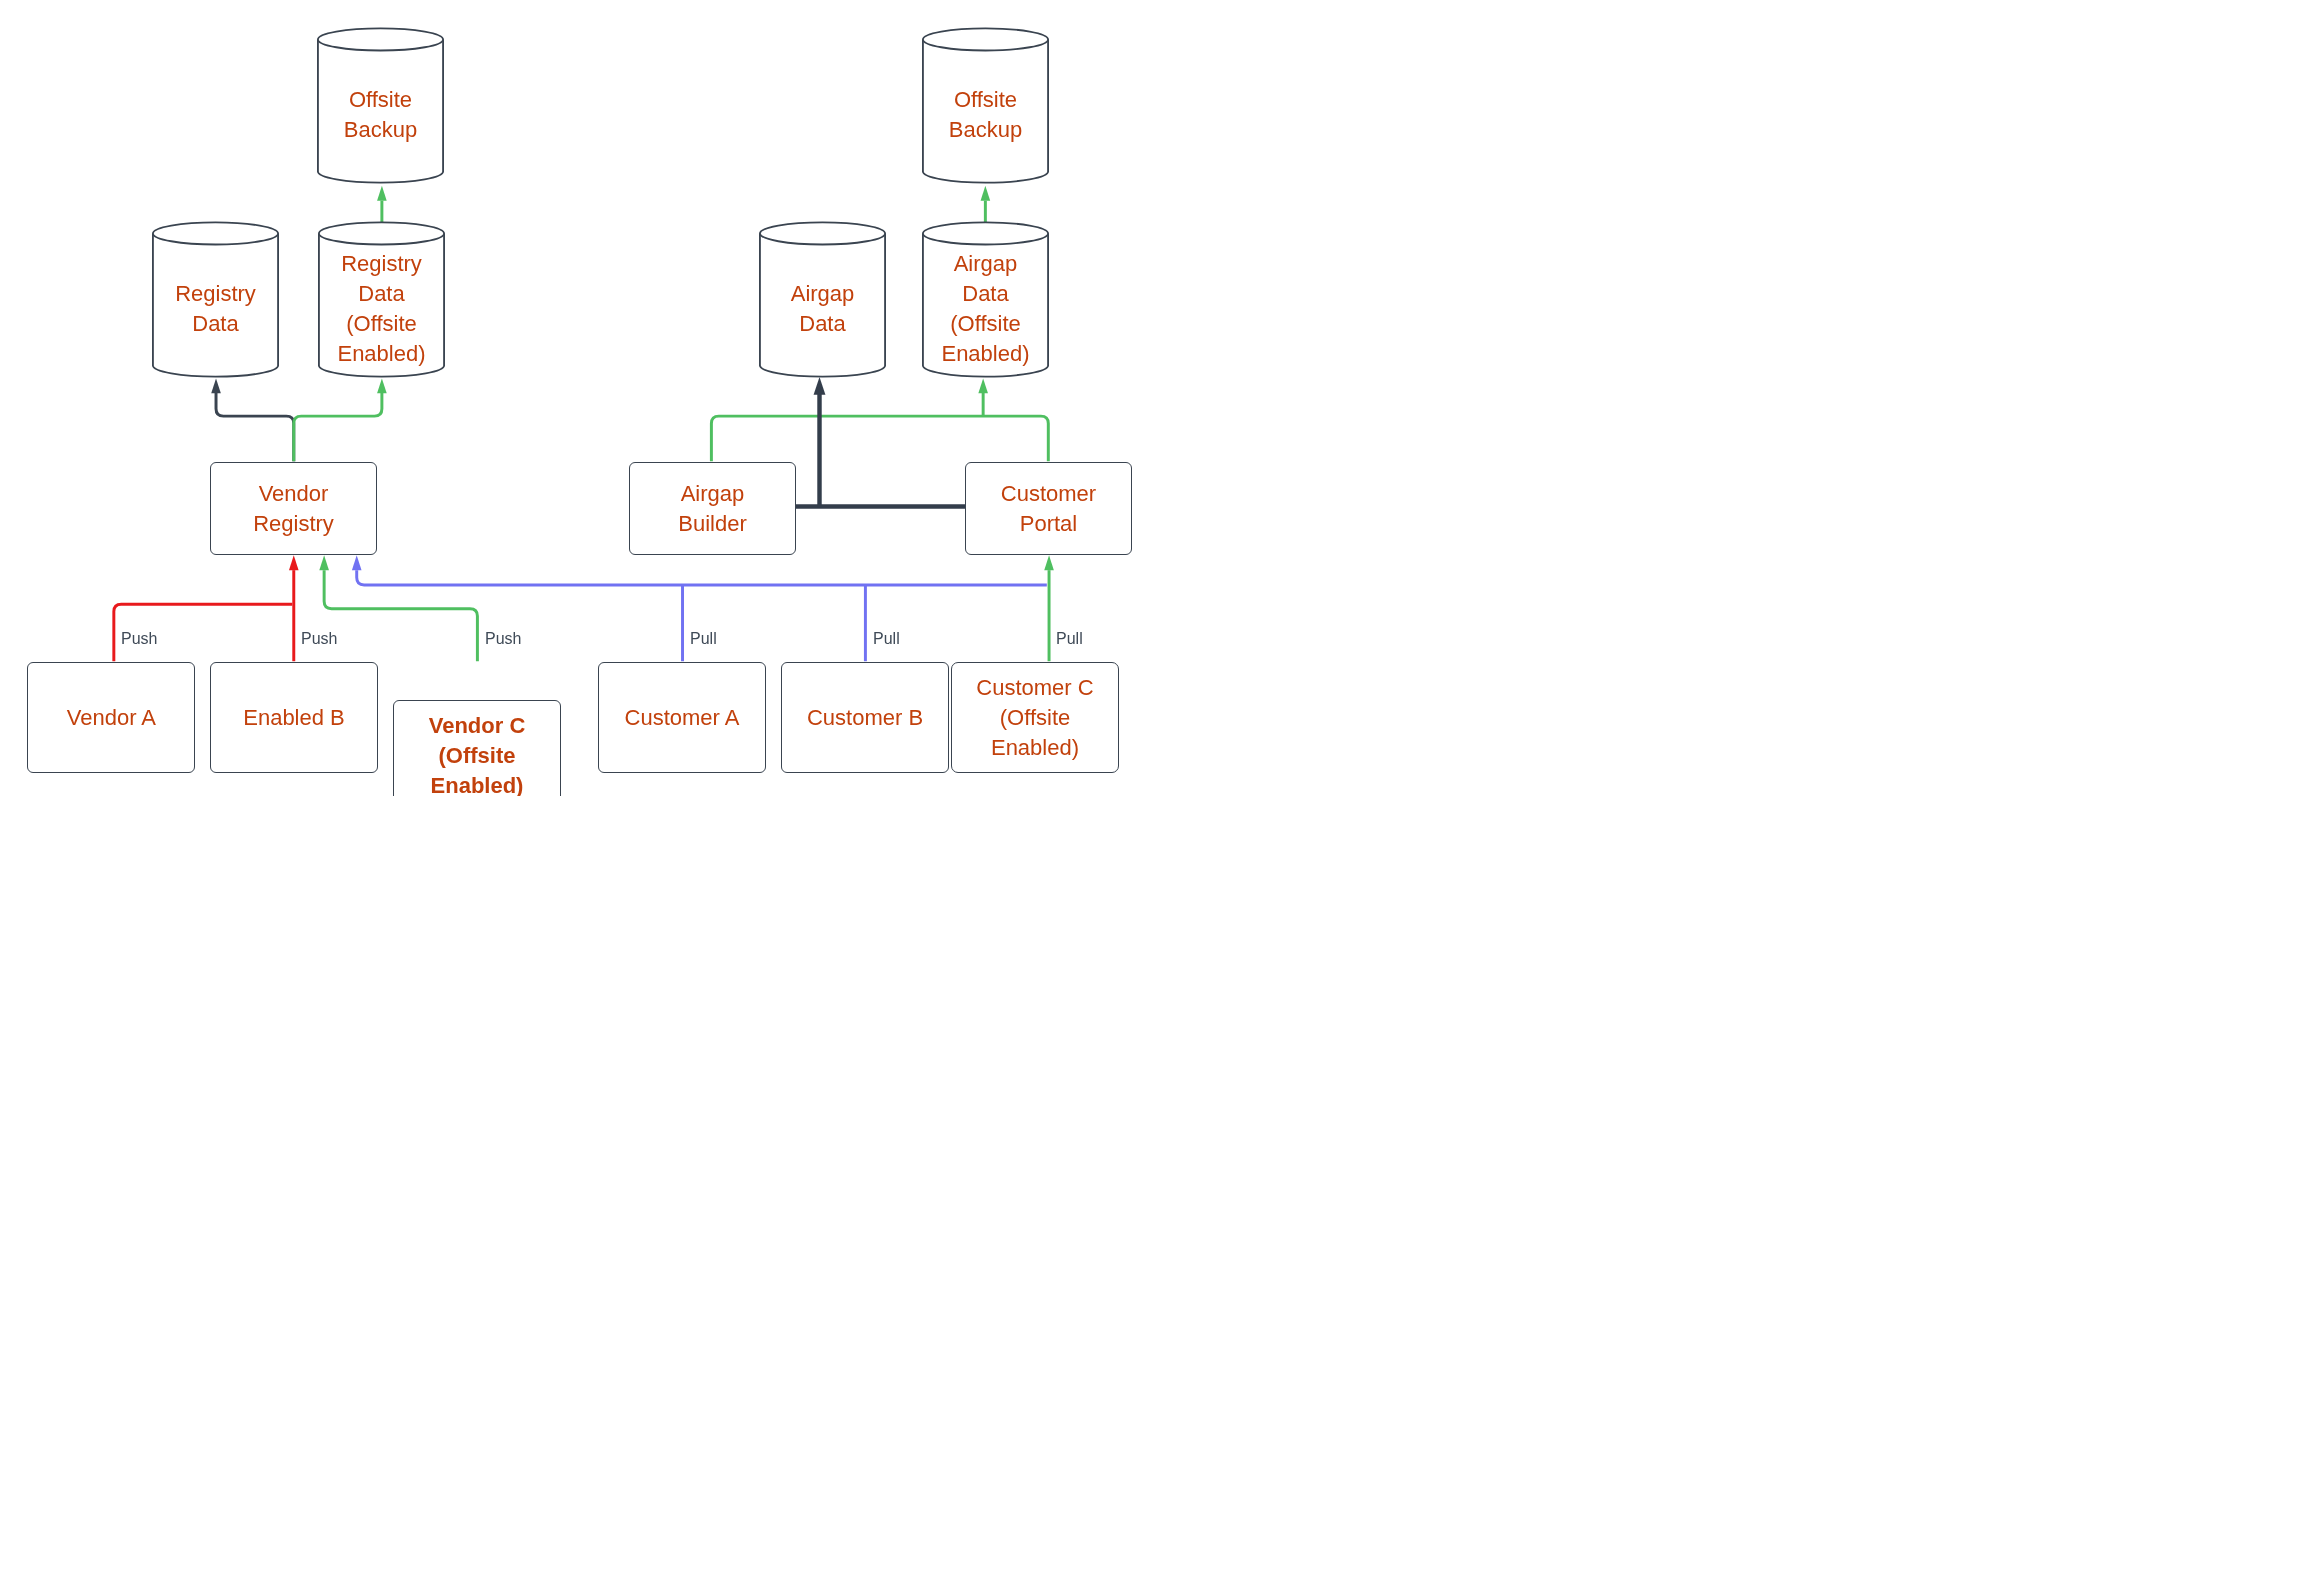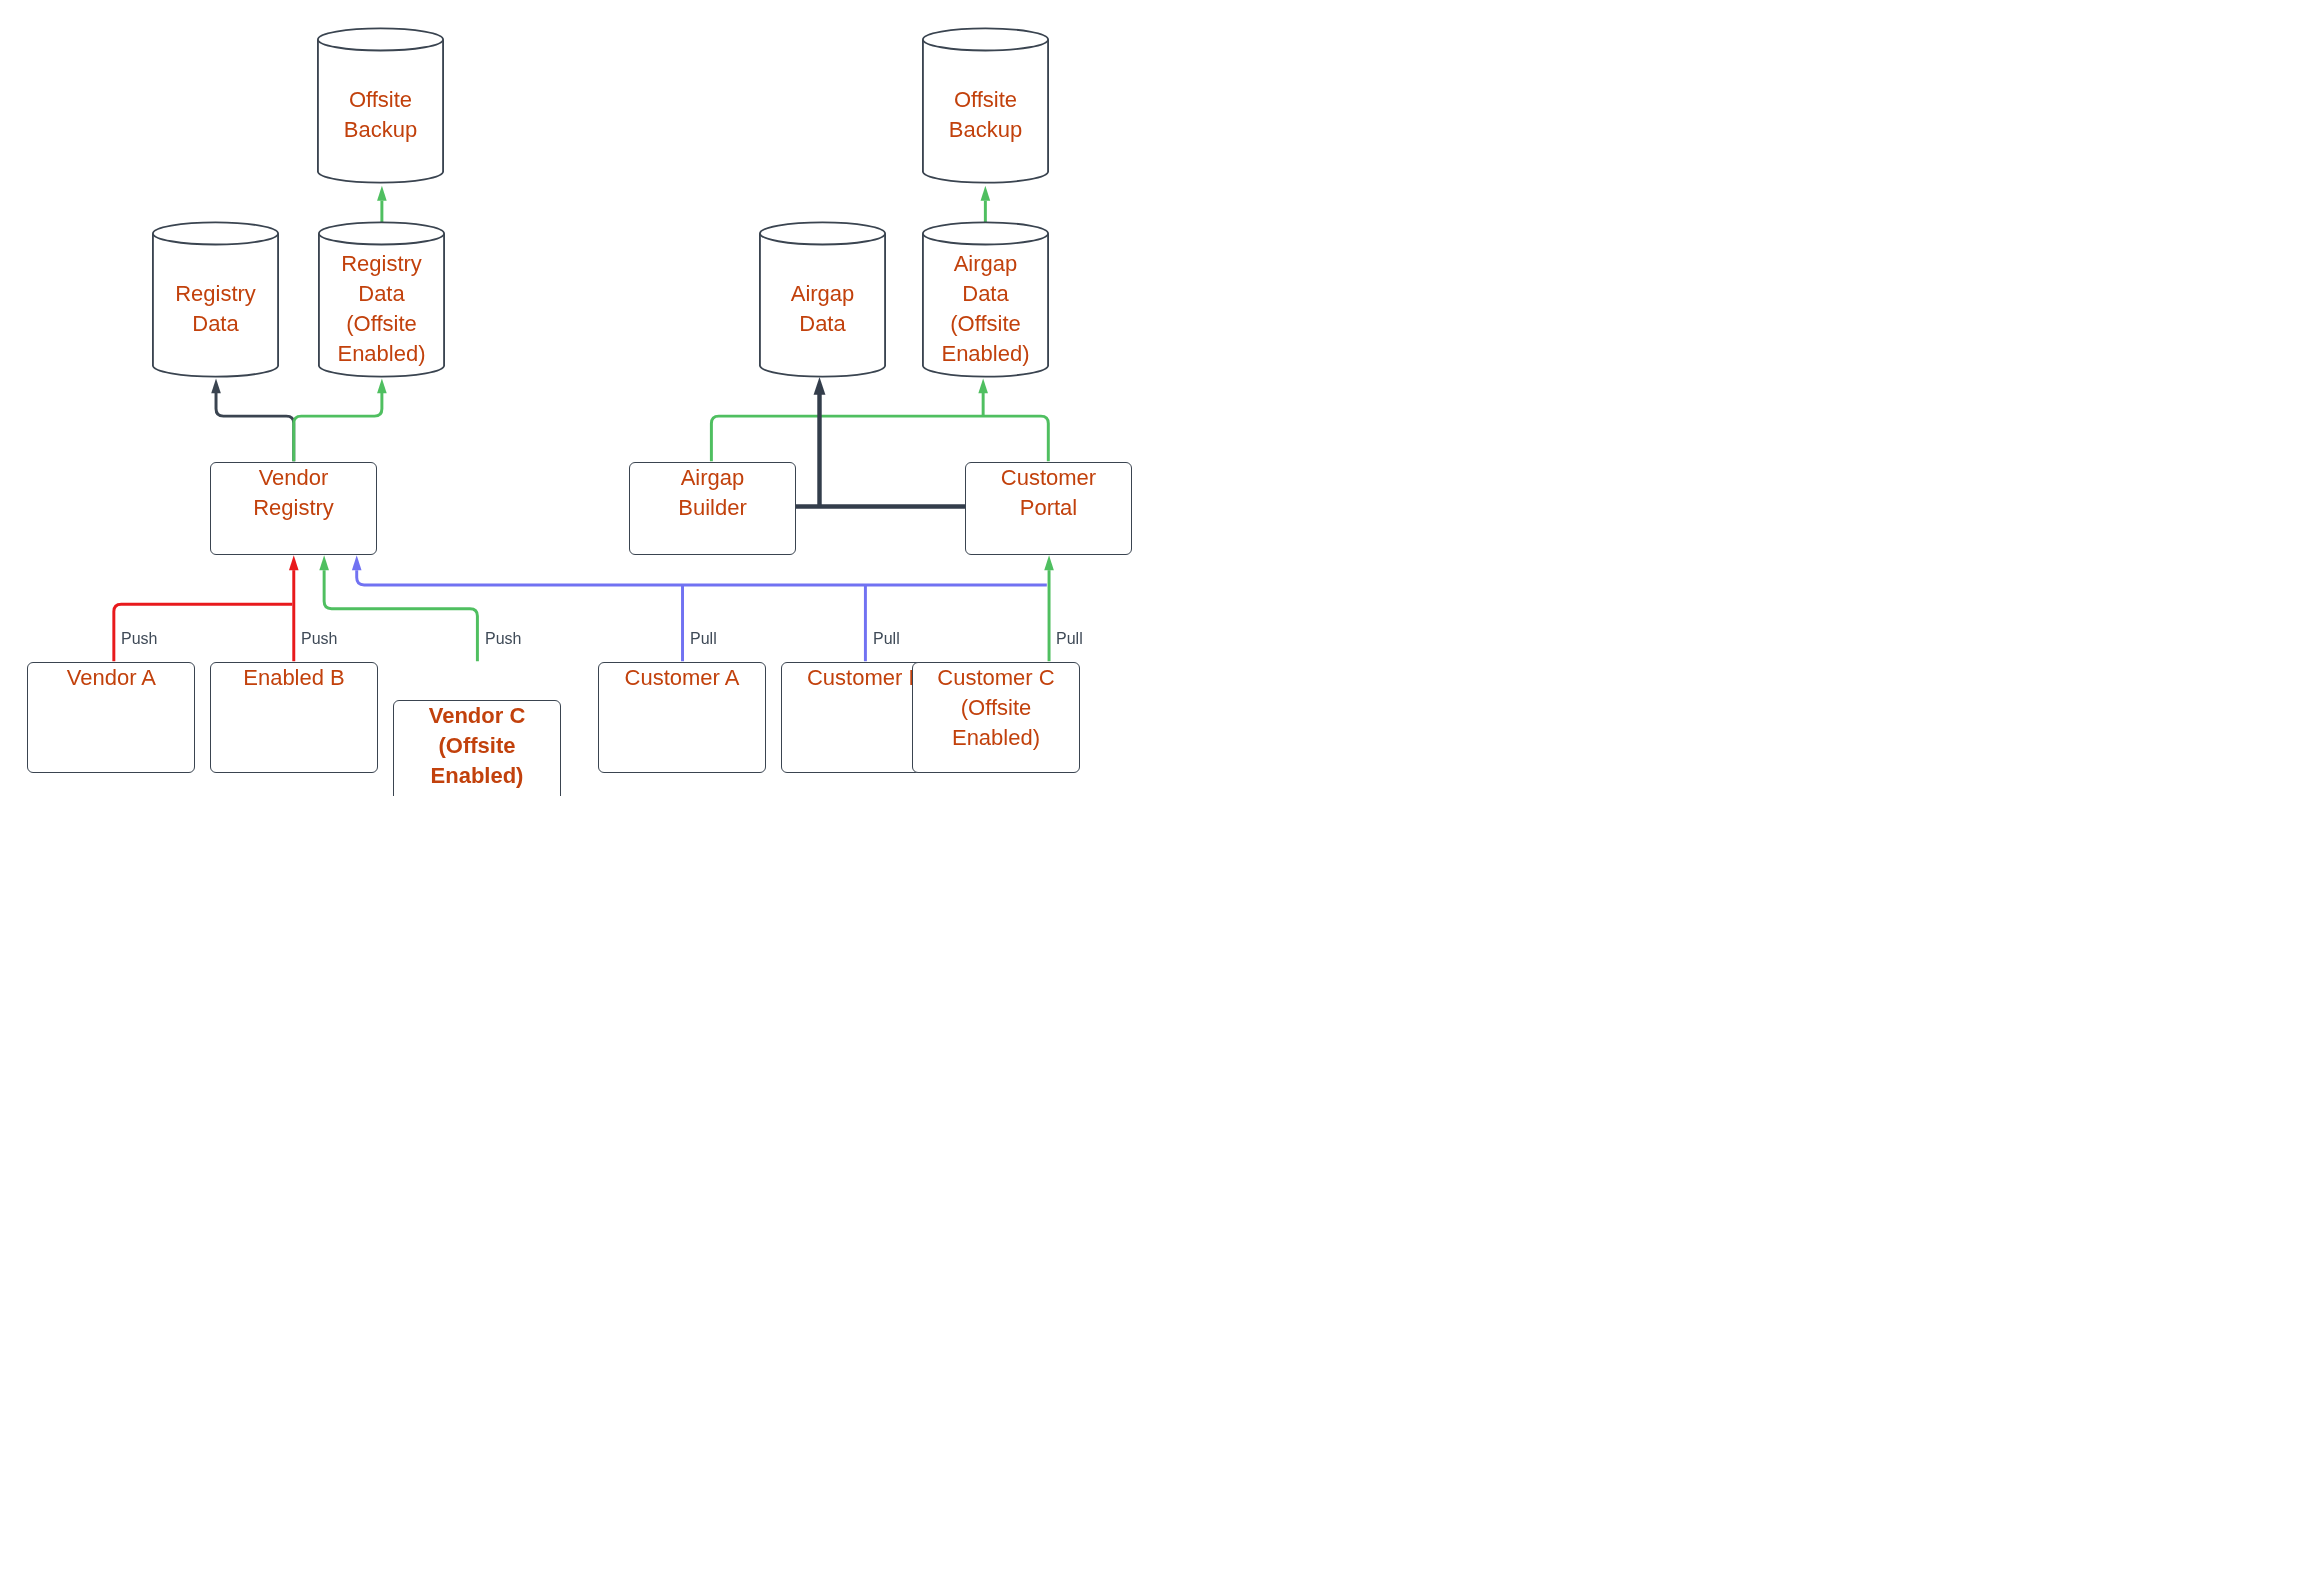--- a/index.html
+++ b/index.html
@@ -4,21 +4,21 @@
 <style>
   html,body { margin:0; padding:0; background:#ffffff; }
   .canvas {
     position:relative; width:1154px; height:796px; background:#ffffff;
     font-family:"Liberation Sans", sans-serif; overflow:hidden;
   }
   .connectors { position:absolute; left:0; top:0; width:1154px; height:796px; }
   .node { position:absolute; box-sizing:border-box; }
   .box {
     border:1.9px solid #3a4450; border-radius:6px; background:#ffffff;
-    display:flex; justify-content:center;
+    display:flex; align-items:center; justify-content:center;
   }
   .label {
     color:#c2410c; font-size:22px; line-height:30px; text-align:center;
     white-space:pre-line;
   }
   .cyl svg.shape { position:absolute; left:0; top:0; }
   .cyl .labelwrap {
     position:absolute; left:0; top:19px; right:0; bottom:0;
     display:flex; align-items:center; justify-content:center;
   }
@@ -163,21 +163,21 @@
     <div class="label">Vendor C
 (Offsite
 Enabled)</div>
   </div>
   <div class="node box" style="left:598px; top:662px; width:168px; height:111px;">
     <div class="label">Customer A</div>
   </div>
   <div class="node box" style="left:781px; top:662px; width:168px; height:111px;">
     <div class="label">Customer B</div>
   </div>
-  <div class="node box" style="left:912px; top:662px; width:168px; height:111px;">
+  <div class="node box" style="left:951px; top:662px; width:168px; height:111px;border-radius:7px;">
     <div class="label">Customer C
 (Offsite
 Enabled)</div>
   </div>
 
   <div class="edge-label" style="left:121px; top:626px;">Push</div>
   <div class="edge-label" style="left:301px; top:626px;">Push</div>
   <div class="edge-label" style="left:485px; top:626px;">Push</div>
   <div class="edge-label" style="left:690px; top:626px;">Pull</div>
   <div class="edge-label" style="left:873px; top:626px;">Pull</div>

